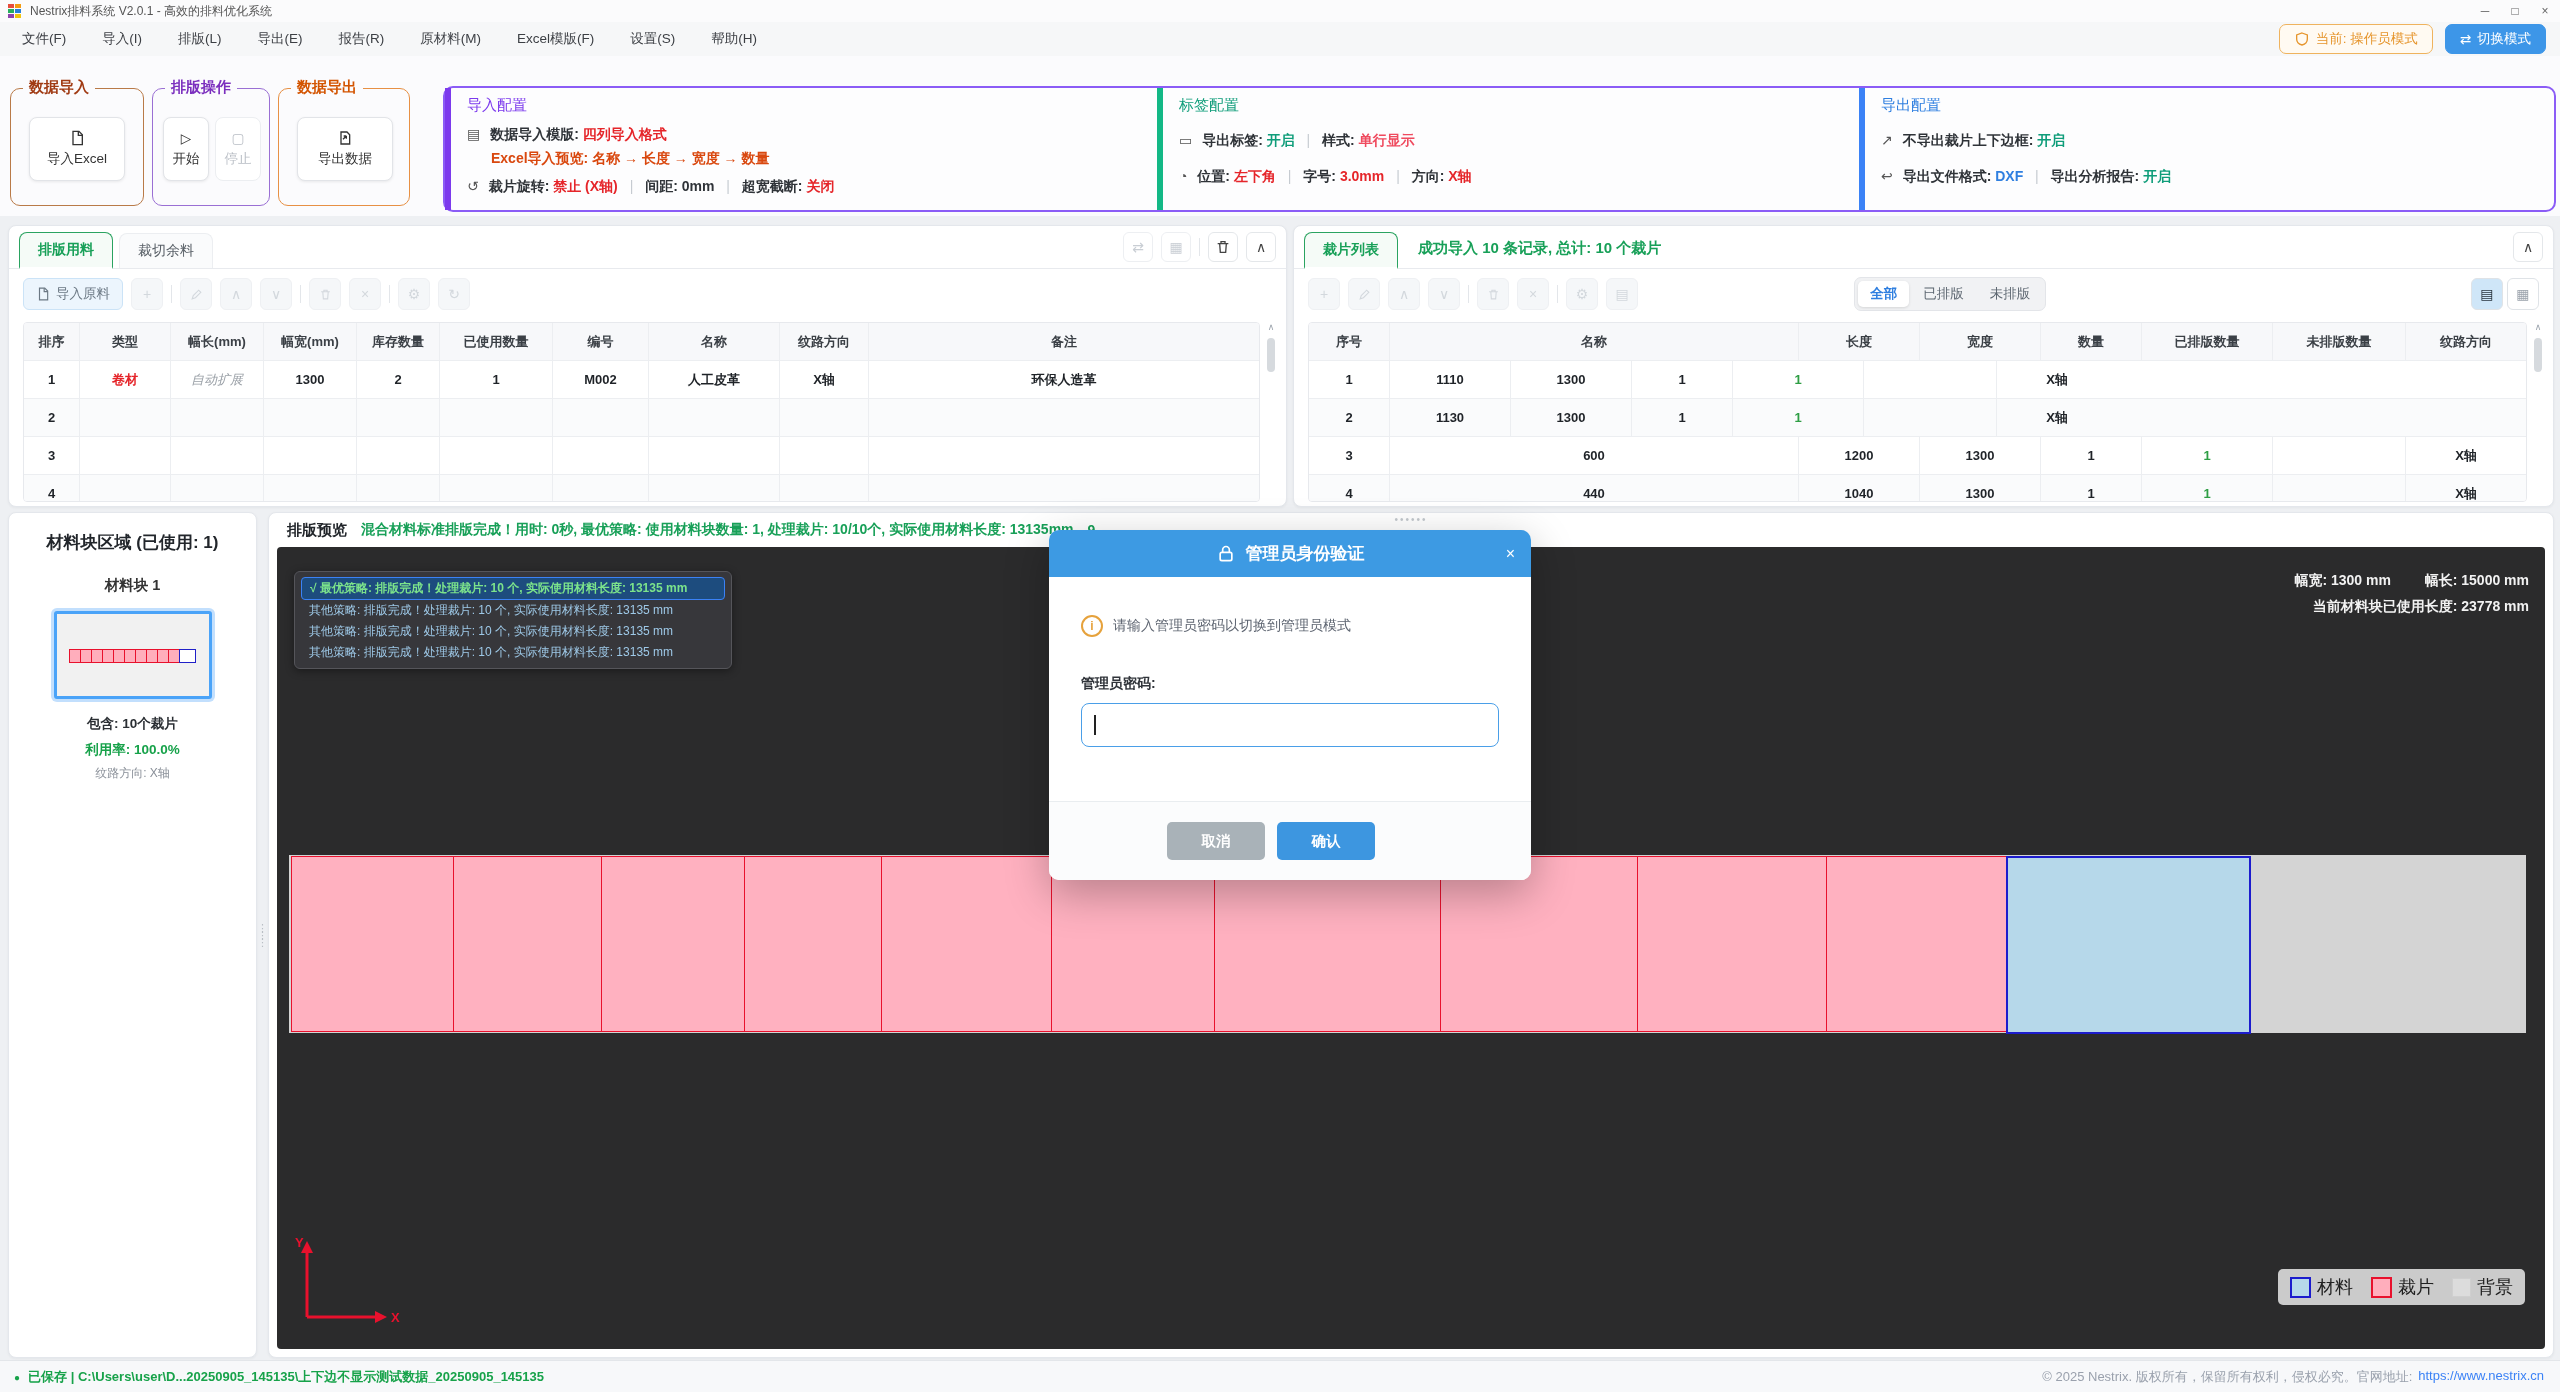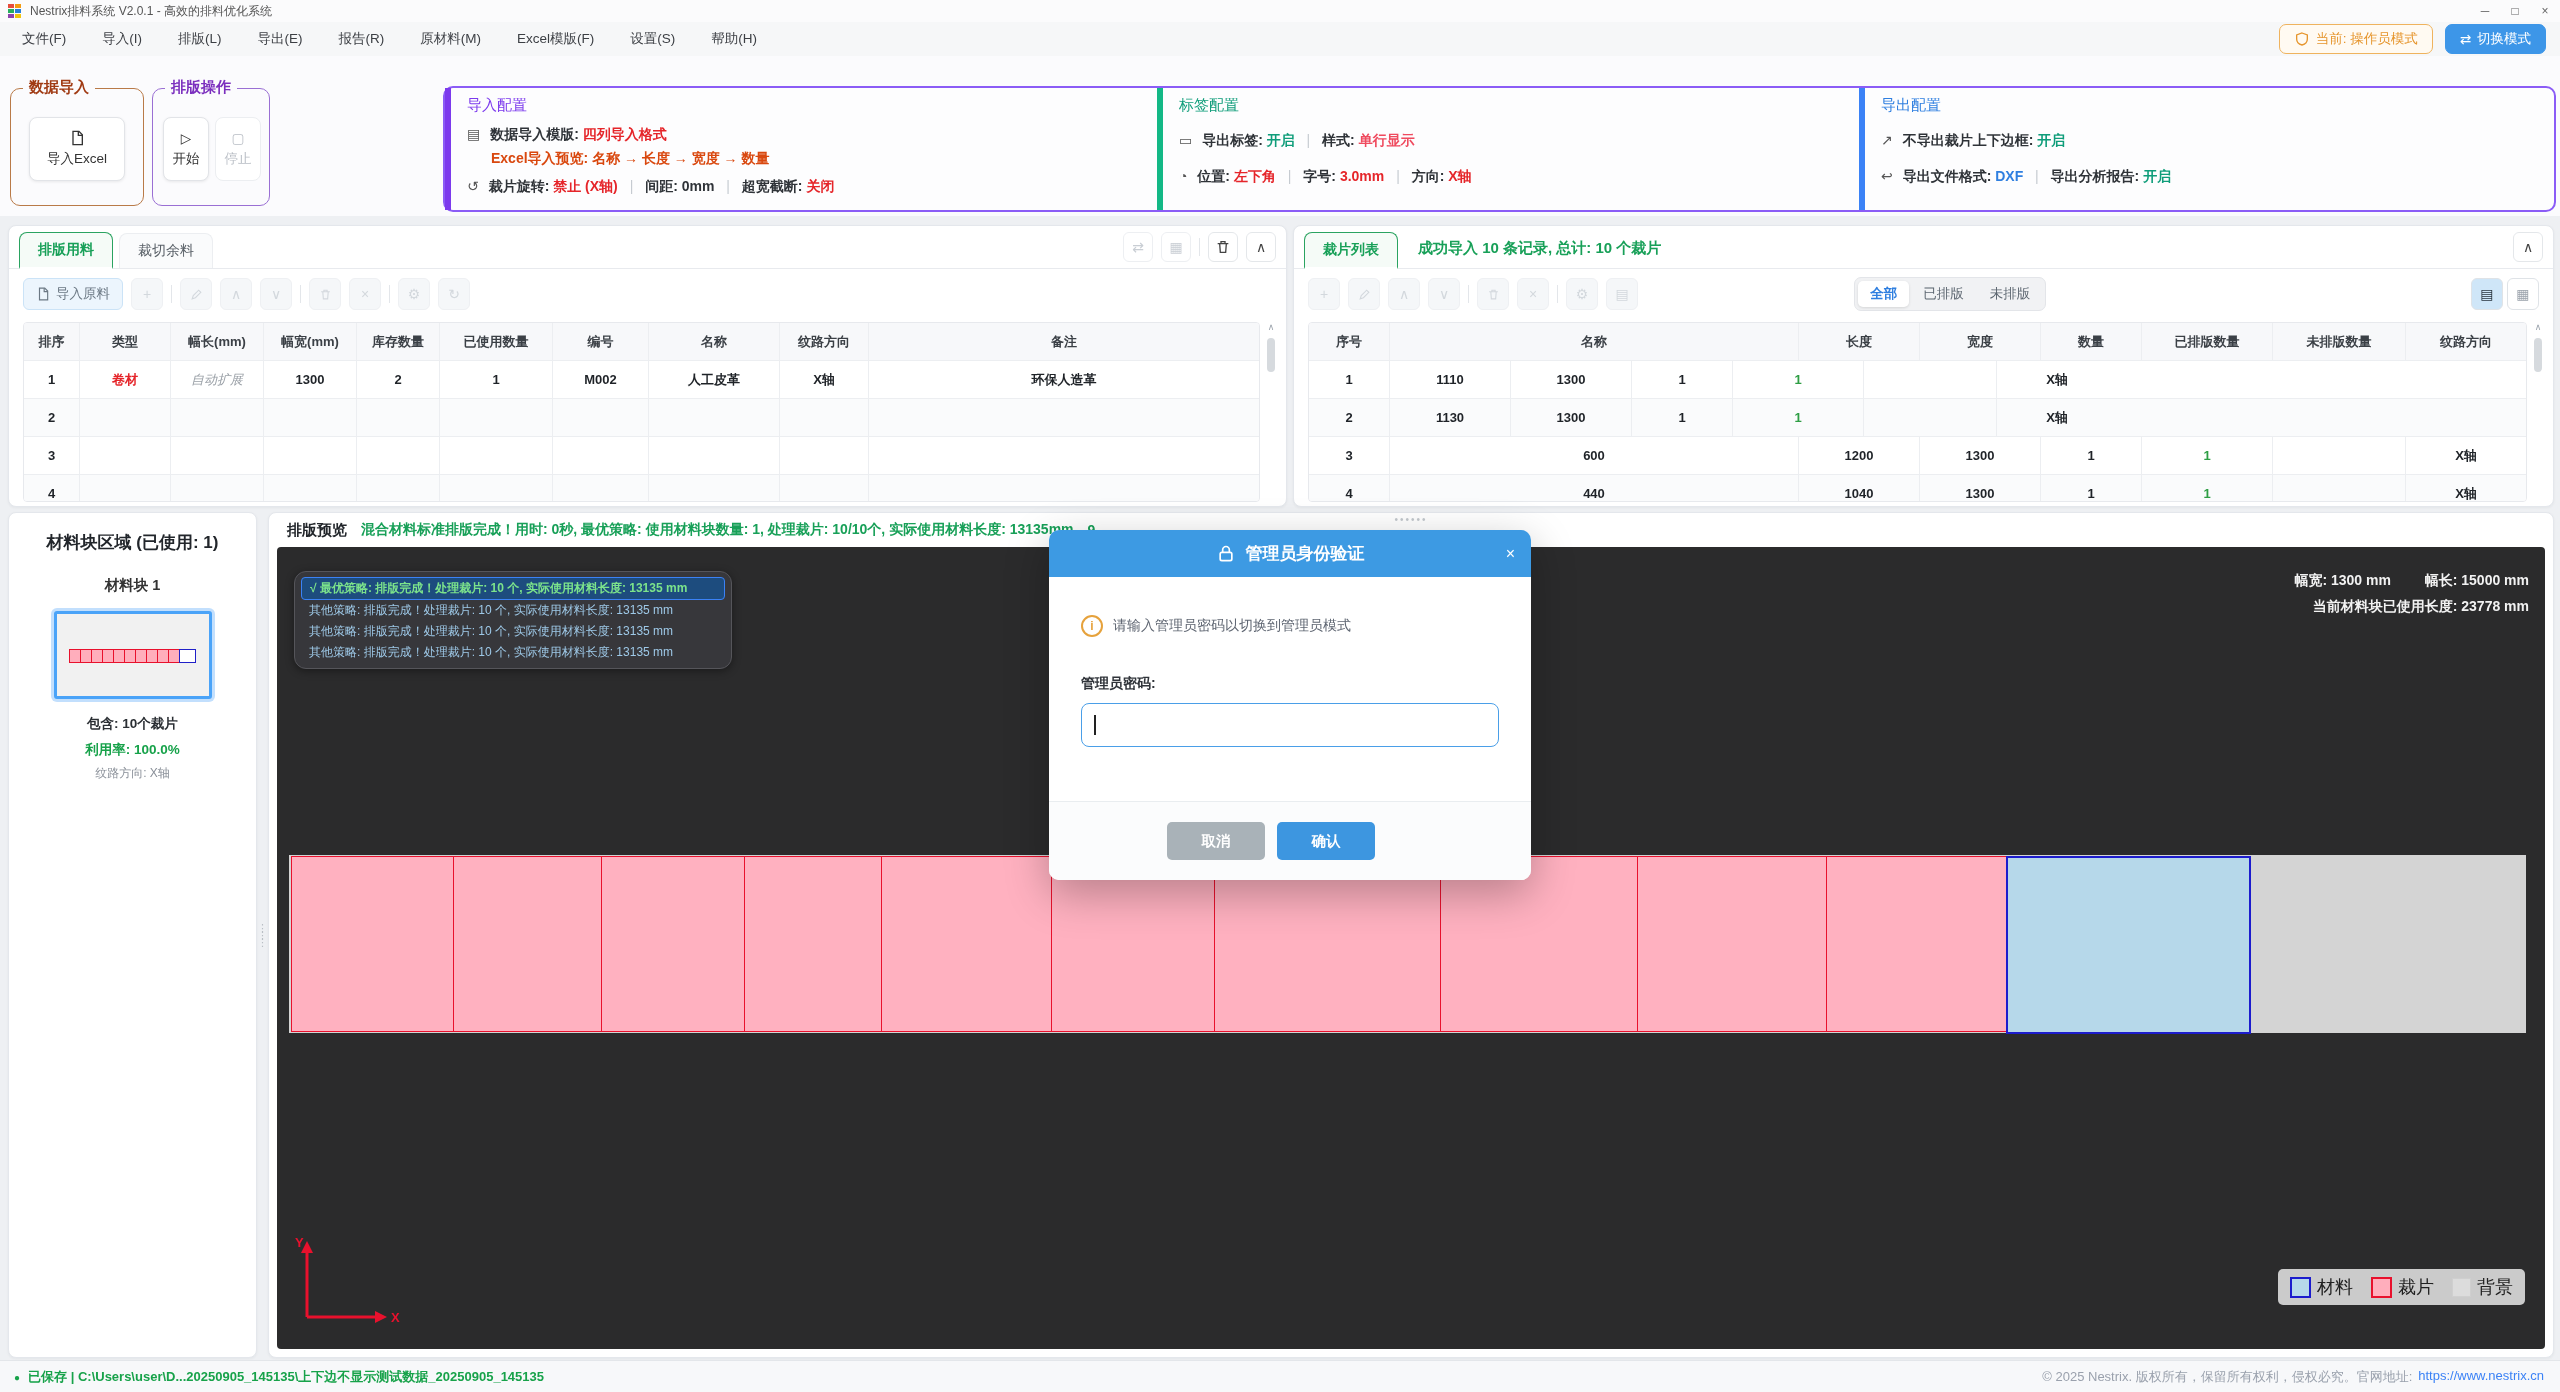--- a/index.html
+++ b/index.html
@@ -90,21 +90,21 @@
   .thumbstrip b{display:block;width:15px;height:12px;background:#fff;border:1.5px solid #2020c8;margin-left:-1px}
   .blk-line1{font-size:13.5px;font-weight:bold;text-align:center;margin-top:16px;color:#2b2f34}
   .blk-line2{font-size:13.5px;font-weight:bold;text-align:center;margin-top:8px;color:#17a24a}
   .blk-line3{font-size:12px;text-align:center;margin-top:6px;color:#8a9099}
   
   .cv-head{height:34px;display:flex;align-items:center;padding:0 18px;gap:14px;overflow:hidden}
   .cv-title{font-size:15px;font-weight:bold;color:#22262b;white-space:nowrap}
   .cv-status{font-size:14px;font-weight:bold;color:#18a058;white-space:nowrap;overflow:hidden}
   .cv-dots{position:absolute;left:50%;top:1px;transform:translateX(-50%);color:#c3c8cd;font-size:10px;letter-spacing:2px}
   .canvas{position:absolute;left:8px;right:8px;top:34px;bottom:8px;background:#2b2b2c;border-radius:4px;overflow:hidden}
-  .strategy{position:absolute;left:17px;top:24px;width:424px;background:#37373b;border:1px solid #55555a;border-radius:12px;padding:5px 6px;box-shadow:0 2px 8px rgba(0,0,0,.4)}
+  .strategy{position:absolute;left:17px;top:24px;width:424px;background:#37373b;border:1px solid #55555a;border-radius:6px;padding:5px 6px;box-shadow:0 2px 8px rgba(0,0,0,.4)}
   .strat{font-size:12px;line-height:21px;padding:0 8px;white-space:nowrap;color:#9ec9e8}
   .strat.best{background:#1d4c7e;border:1px solid #3b82f6;border-radius:4px;color:#7ce38b;font-weight:bold}
   .cv-info{position:absolute;right:16px;top:20px;text-align:right;color:#f2f2f2;font-size:14px;line-height:26px;font-weight:bold}
   .baseplate{position:absolute;left:12px;top:308px;width:2237px;height:178px;background:#d4d4d4}
   .piece{position:absolute;top:309px;height:174px;background:#ffb1c0;border:1.5px solid #e8112d}
   .piece.material{background:#b6d8ea;border:2.5px solid #1c1ccd}
   .legendbox{position:absolute;right:20px;bottom:44px;background:rgba(212,212,212,.95);border-radius:5px;display:flex;align-items:center;gap:18px;padding:6px 12px}
   .leg{display:flex;align-items:center;gap:6px;font-size:18px;color:#222}
   .sw{width:17px;height:17px}
   .sw.mat{background:#b6d8ea;border:2px solid #1c1ccd}
@@ -220,20 +220,29 @@
     <div class="tool-btn" style="left:10px;top:28px;width:44px;height:62px">
       <span>▷</span>
       <span>开始</span>
     </div>
     <div class="tool-btn disabled" style="left:62px;top:28px;width:44px;height:62px">
       <span>▢</span>
       <span>停止</span>
     </div>
   </div>
 
+  <div class="group g-export">
+    <span class="legend">数据导出</span>
+    <div class="tool-btn" style="left:18px;top:28px;width:94px;height:62px">
+      <svg class="ic">
+          <use href="#i-export"></use>
+        </svg>
+      <span>导出数据</span>
+    </div>
+  </div>
 
   <div class="abs cfgbox">
 
     <div class="cfgsec" style="left:0;width:710px">
       <div class="cfgbar" style="background:#7c3aed"></div>
       <div class="cfgtitle" style="color:#7c3aed">导入配置</div>
       <div class="cfgline" style="top:38px">
         <span class="ic-s">▤</span>
         <span>数据导入模版:</span>
         <span class="v-red">四列导入格式</span>

